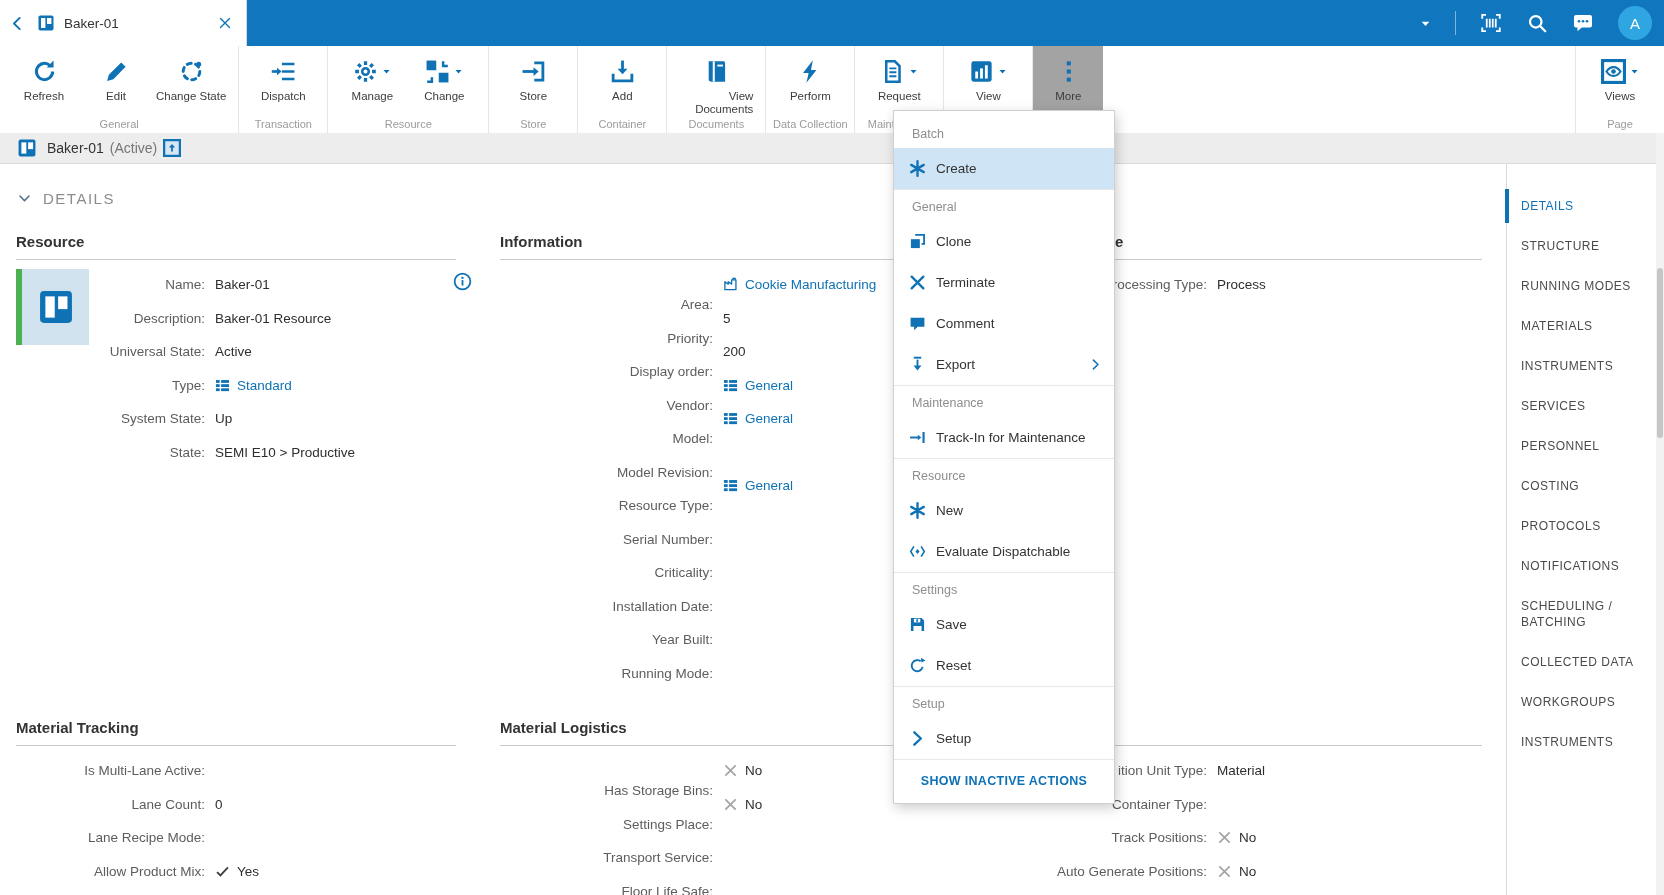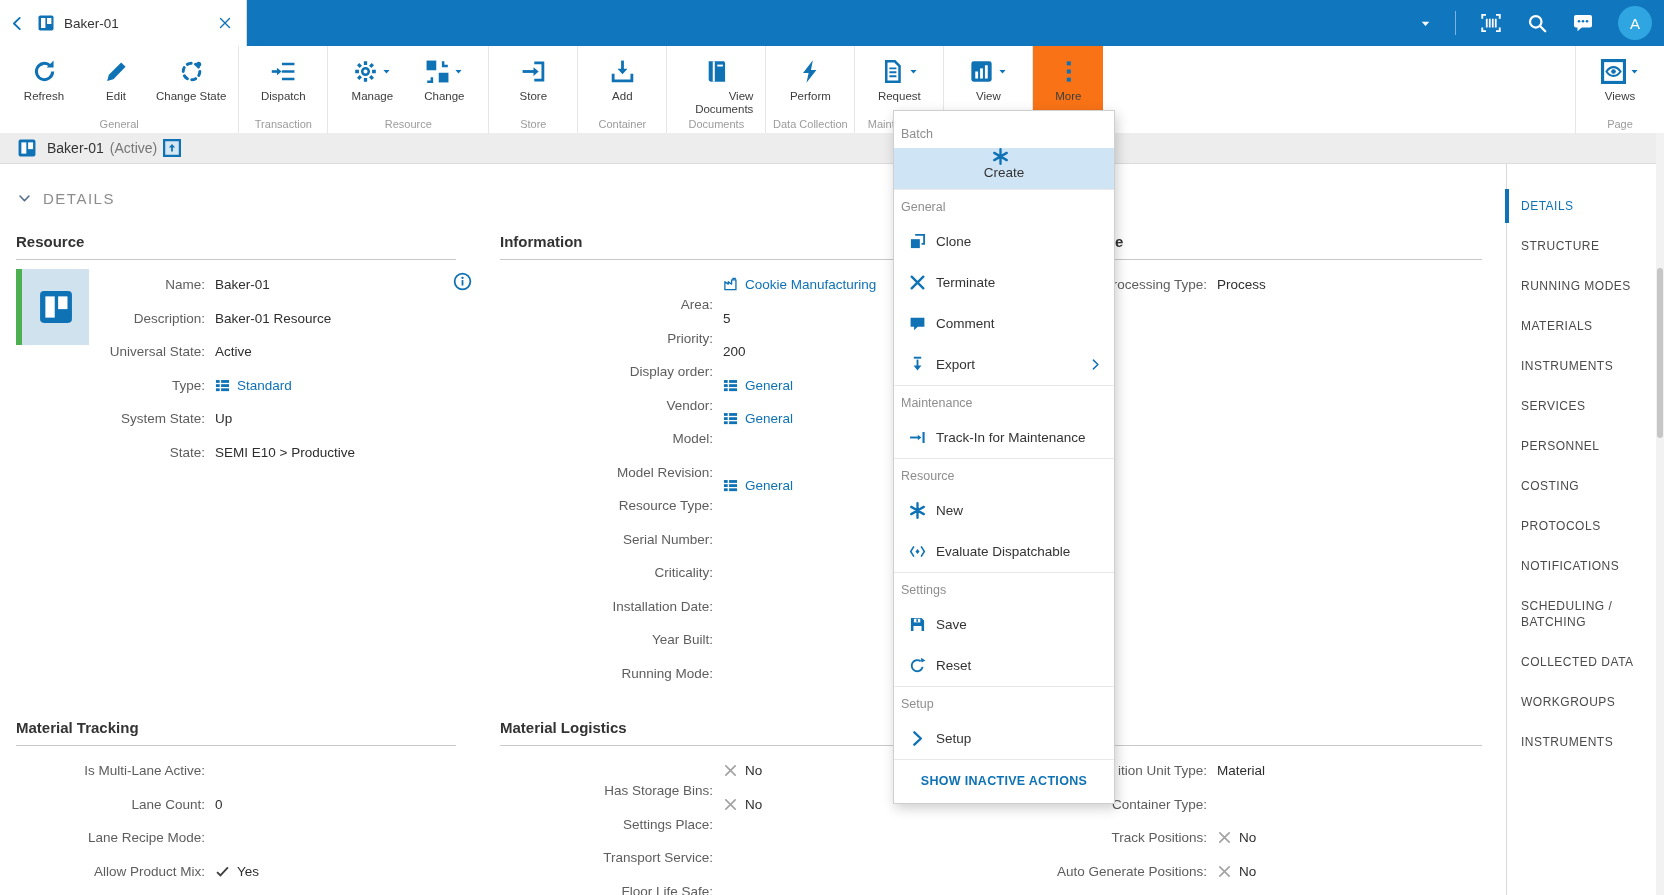--- a/index.html
+++ b/index.html
@@ -25,21 +25,21 @@
 
   
   .ribbon{position:absolute;top:46px;left:0;right:0;height:87px;background:#fff;
           border-bottom:1px solid #dcdcdc;display:flex;align-items:stretch;}
   .rb-group{position:relative;display:flex;align-items:flex-start;padding:5px 8px 18px;border-right:1px solid #e6e6e6;}
   .rb-group.more{padding:0;border-right:none;}
   .rb-group.pg{border-right:none;border-left:1px solid #e6e6e6;}
   .rb-spacer{flex:1;}
   .rb-btn{display:flex;flex-direction:column;align-items:center;min-width:64px;padding:5px 4px 0;cursor:pointer;}
   .rb-group.more .rb-btn{padding:10px 16px 0;min-width:70px;height:100%;box-sizing:border-box;}
-  .rb-btn.active{background:#f97316;}
+  .rb-btn.active{background:#a3a3a3;}
   .ic-row{display:flex;align-items:center;height:30px;}
   .rb-icon{font-size:25px;color:#0f72b5;}
   .rb-caret{font-size:9px;color:#0f72b5;margin-left:4px;}
   .rb-label{font-size:11.5px;color:#3d3d3d;text-align:right;line-height:13px;margin-top:4px;max-width:74px;}
   .rb-group-label{position:absolute;left:0;right:0;bottom:3px;text-align:center;font-size:11px;color:#9b9b9b;white-space:nowrap;}
 
   
   .pagehdr{position:absolute;top:133px;left:0;right:0;height:31px;background:#ededed;border-bottom:1px solid #dcdcdc;
            display:flex;align-items:center;padding:0 12px;box-sizing:border-box;}
   .pagehdr .ic{font-size:18px;color:#0f72b5;margin-left:6px;}
@@ -84,23 +84,23 @@
   .sb-item.active::before{content:'';position:absolute;left:-2px;top:3px;bottom:3px;width:4px;background:#0f72b5;}
 
   .scroll{position:absolute;right:0;top:133px;bottom:0;width:8px;background:#f2f2f2;z-index:5;}
   .scroll .thumb{position:absolute;top:135px;height:170px;left:1px;right:1px;background:#c6c6c6;border-radius:4px;cursor:pointer;}
 
   
   .menu{position:absolute;left:893px;top:110px;width:220px;background:#fff;border:1px solid #cfcfcf;
         box-shadow:2px 4px 12px rgba(0,0,0,.2);z-index:50;}
   .m-sec{border-top:1px solid #e8e8e8;}
   .m-sec.first{border-top:none;padding-top:6px;}
-  .m-sec-label{height:31px;line-height:35px;padding-left:7px;font-size:12.5px;color:#8e8e8e;}
+  .m-sec-label{height:31px;line-height:35px;padding-left:18px;font-size:12.5px;color:#8e8e8e;}
   .m-item{display:flex;align-items:center;height:41px;padding:0 12px;font-size:13.5px;color:#333;cursor:pointer;}
-  .m-item.hl{background:#cfe5f5;flex-direction:column;}
+  .m-item.hl{background:#cfe5f5;}
   .m-ic{width:18px;font-size:17px;color:#0f72b5;margin:0 10px 0 2px;}
   .m-sub{margin-left:auto;color:#0f72b5;font-size:13px;}
   .m-footer{border-top:1px solid #e8e8e8;height:43px;line-height:43px;text-align:center;color:#0f72b5;
             font-size:12.5px;font-weight:700;letter-spacing:.3px;cursor:pointer;}
 </style>
 </head>
 <body>
 
 <div class="topbar">
   <div class="tabstrip">

